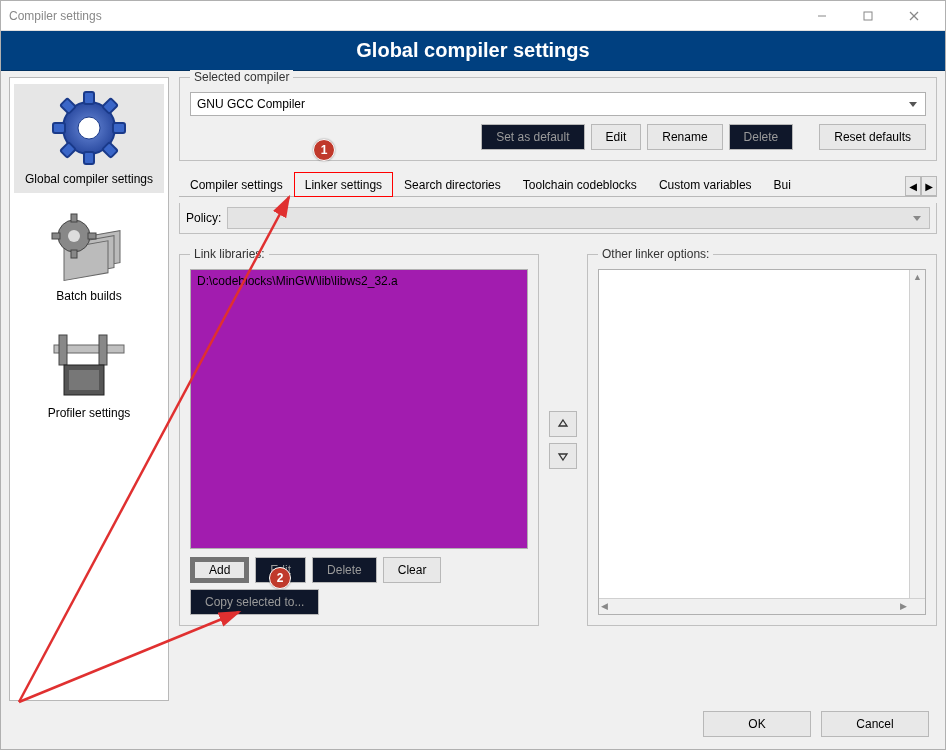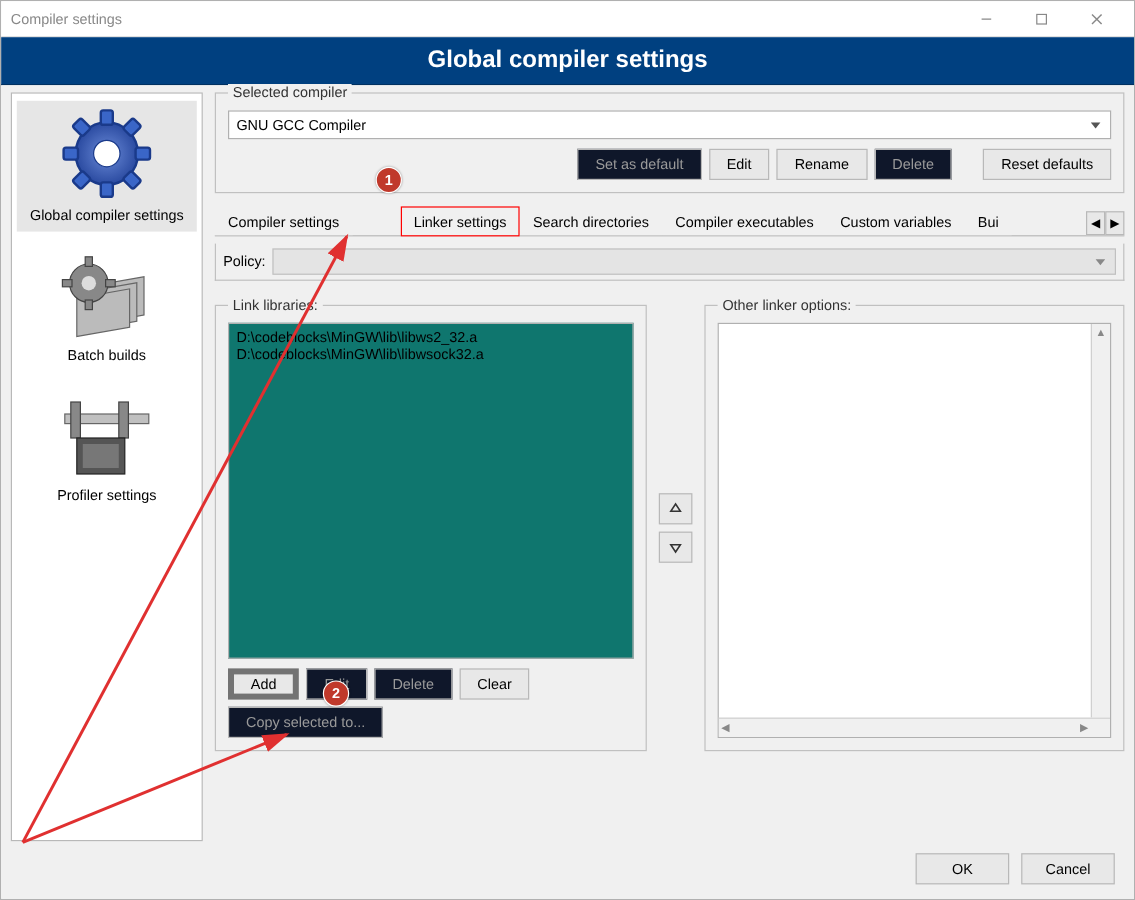--- a/index.html
+++ b/index.html
@@ -29,54 +29,54 @@
 
 .dropdown { width: 100%; height: 24px; border: 1px solid #b0b0b0; background: #fff; display: flex; align-items: center; padding: 0 6px; position: relative; }
 .dropdown::after { content: ""; position: absolute; right: 8px; width: 0; height: 0; border-left: 4px solid transparent; border-right: 4px solid transparent; border-top: 5px solid #555; }
 
 .btn-row { display: flex; justify-content: flex-end; gap: 6px; margin-top: 8px; }
 .btn { height: 26px; padding: 0 14px; background: #e8e8e8; border: 1px solid #b8b8b8; display: inline-flex; align-items: center; justify-content: center; cursor: pointer; }
 .btn.disabled { color: #9a9a9a; background: #0f172a; }
 
 .tabbar { display: flex; align-items: flex-end; border-bottom: 1px solid #b8b8b8; position: relative; }
 .tab { padding: 5px 10px 4px 10px; border: 1px solid transparent; border-bottom: none; background: #f0f0f0; cursor: pointer; white-space: nowrap; }
-.tab.active { border-color: #b8b8b8; background: #f0f0f0; position: relative; top: 1px; margin-left: 40px; }
+.tab.active { border-color: #b8b8b8; background: #f0f0f0; position: relative; top: 1px; }
 .tab.highlighted { border: 1px solid #ff0000 !important; }
 .tabbar-scroll { margin-left: auto; display: flex; }
 .tabbar-scroll .sbtn { width: 16px; height: 20px; border: 1px solid #b8b8b8; background: #e8e8e8; display: flex; align-items: center; justify-content: center; font-size: 10px; }
 
 .policy-row { display: flex; align-items: center; border: 1px solid #c0c0c0; border-top: none; padding: 4px 6px; gap: 6px; background: #f0f0f0; }
 .policy-select { flex: 1; height: 22px; background: #e4e4e4; border: 1px solid #c0c0c0; position: relative; }
 .policy-select::after { content: ""; position: absolute; right: 8px; top: 8px; width: 0; height: 0; border-left: 4px solid transparent; border-right: 4px solid transparent; border-top: 5px solid #888; }
 
 .linker-area { display: flex; gap: 10px; margin-top: 14px; }
 .linkbox { border: 1px solid #c0c0c0; position: relative; padding: 14px 10px 10px 10px; background: #f0f0f0; display: flex; flex-direction: column; }
 .linkbox .group-legend { top: -8px; }
 .linklibs { width: 360px; }
 .otheropts { flex: 1; }
 
-.listbox { background: #0f766e; border: 1px solid #b0b0b0; flex: 1; min-height: 280px; padding: 4px 6px; font-family: "Segoe UI", sans-serif; overflow: auto; }
+.listbox { background: #a21caf; border: 1px solid #b0b0b0; flex: 1; min-height: 280px; padding: 4px 6px; font-family: "Segoe UI", sans-serif; overflow: auto; }
 .listbox div { white-space: nowrap; }
 
 .updn { display: flex; flex-direction: column; gap: 6px; align-self: center; }
 .updn button { width: 28px; height: 26px; border: 1px solid #b8b8b8; background: #e8e8e8; display: flex; align-items: center; justify-content: center; }
 
 .lib-btn-row { display: flex; gap: 6px; margin-top: 8px; justify-content: flex-start; }
 .lib-btn-row2 { display: flex; justify-content: flex-start; margin-top: 6px; }
 .btn.highlighted { border: 5px solid #737373; }
 
 .textarea { background: #fff; border: 1px solid #b0b0b0; flex: 1; min-height: 340px; position: relative; }
 .scroll-v { position: absolute; right: 0; top: 0; bottom: 16px; width: 16px; background: #f0f0f0; border-left: 1px solid #d0d0d0; }
 .scroll-v::before { content: "▲"; position: absolute; top: 2px; left: 3px; font-size: 9px; color: #888; }
 .scroll-h { position: absolute; left: 0; right: 0; bottom: 0; height: 16px; background: #f0f0f0; border-top: 1px solid #d0d0d0; }
 .scroll-h::before { content: "◀"; position: absolute; left: 2px; top: 2px; font-size: 9px; color: #888; }
 .scroll-h::after { content: "▶"; position: absolute; right: 18px; top: 2px; font-size: 9px; color: #888; }
 
 .footer { display: flex; justify-content: flex-end; gap: 10px; padding: 10px 8px 4px 8px; }
-.footer .btn { width: 78px; }
+.footer .btn { width: 108px; }
 
 .annot-badge { position: absolute; width: 22px; height: 22px; border-radius: 50%; background: #c0392b; color: #fff; display: flex; align-items: center; justify-content: center; font-weight: bold; font-size: 12px; border: 1.5px solid #fff; box-shadow: 0 0 2px rgba(0,0,0,.4); z-index: 50; }
 .annot-arrow { position: absolute; z-index: 40; pointer-events: none; }
 
 svg { display: block; }
 </style>
 </head>
 <body>
 
 <div class="window">
@@ -187,40 +187,39 @@
             <button class="btn">Rename</button>
             <button class="btn disabled">Delete</button>
             <button class="btn" style="margin-left:20px">Reset defaults</button>
           </div>
         </div>
 
         <div class="tabbar" style="margin-top:4px;">
           <div class="tab">Compiler settings</div>
           <div class="tab active highlighted">Linker settings</div>
           <div class="tab">Search directories</div>
-          <div class="tab">Compiler executables</div>
+          <div class="tab">Toolchain codeblocks</div>
           <div class="tab">Custom variables</div>
           <div class="tab">Bui</div>
           <div class="tabbar-scroll">
             <div class="sbtn">◀</div>
             <div class="sbtn">▶</div>
           </div>
         </div>
 
         <div class="policy-row">
           <span>Policy:</span>
           <div class="policy-select"></div>
         </div>
 
         <div class="linker-area">
           <div class="linkbox linklibs">
             <span class="group-legend">Link libraries:</span>
             <div class="listbox" id="linklibs-list">
                 <div>D:\codeblocks\MinGW\lib\libws2_32.a</div>
-                <div>D:\codeblocks\MinGW\lib\libwsock32.a</div>
               </div>
             <div class="lib-btn-row">
               <button class="btn highlighted">Add</button>
               <button class="btn disabled">Edit</button>
               <button class="btn disabled">Delete</button>
               <button class="btn">Clear</button>
             </div>
             <div class="lib-btn-row2">
               <button class="btn disabled">Copy selected to...</button>
             </div>

